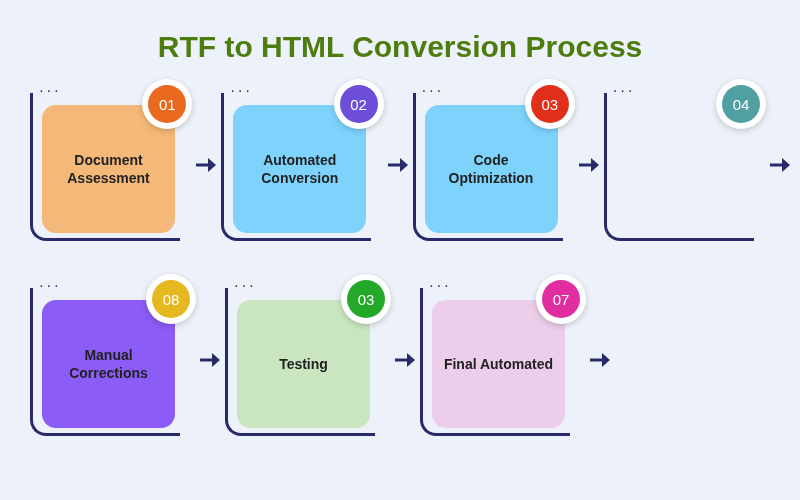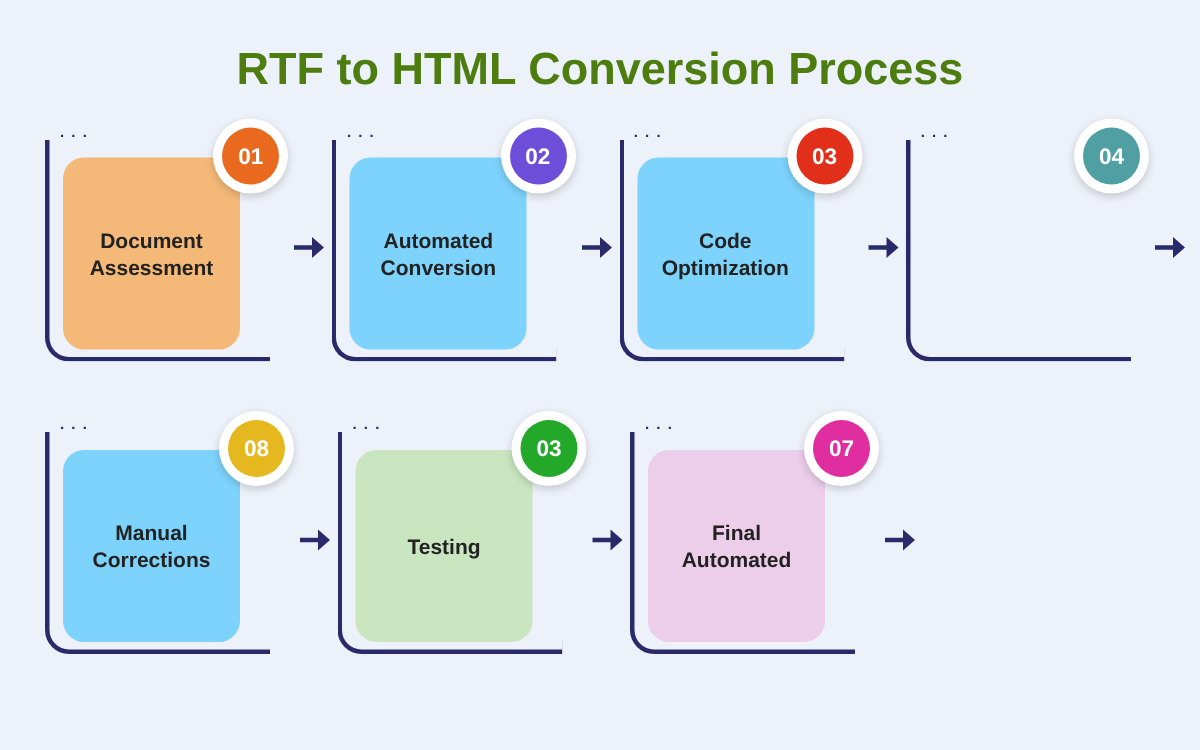--- a/index.html
+++ b/index.html
@@ -51,21 +51,21 @@
     right: -3px;
     top: 0;
     width: 3px;
     height: 22px;
     background: #2a2a6a;
   }
   .card {
     position: absolute;
     top: 6px;
     left: 2px;
-    width: 118px;
+    width: 133px;
     height: 128px;
     border-radius: 14px;
     display: flex;
     align-items: center;
     justify-content: center;
     text-align: center;
     font-size: 14px;
     font-weight: 600;
     color: #222;
     padding: 10px;
@@ -85,21 +85,21 @@
     justify-content: center;
   }
   .badge-inner {
     width: 38px;
     height: 38px;
     border-radius: 50%;
     display: flex;
     align-items: center;
     justify-content: center;
     color: #fff;
-    font-weight: 700;
+    font-weight: 400;
     font-size: 15px;
   }
   .arrow {
     position: absolute;
     right: -32px;
     top: 54px;
     width: 24px;
     height: 24px;
     pointer-events: none;
   }
@@ -181,21 +181,21 @@
             <path d="M2 12 L18 12"></path>
             <path class="head" d="M14 5 L22 12 L14 19 Z"></path>
           </svg>
       </div>
     </div>
     </div>
   <div class="row">
       <div class="step">
       <div class="notch">. . .</div>
       <div class="frame"></div>
-      <div class="card" style="background:#7dd3fc">
+      <div class="card" style="background:#8b5cf6">
         <span>Manual Corrections</span>
       </div>
       <div class="badge">
         <div class="badge-inner" style="background:#e5b81f">
           <span>08</span>
         </div>
       </div>
       <div class="arrow">
         <svg viewBox="0 0 24 24">
             <path d="M2 12 L18 12"></path>

